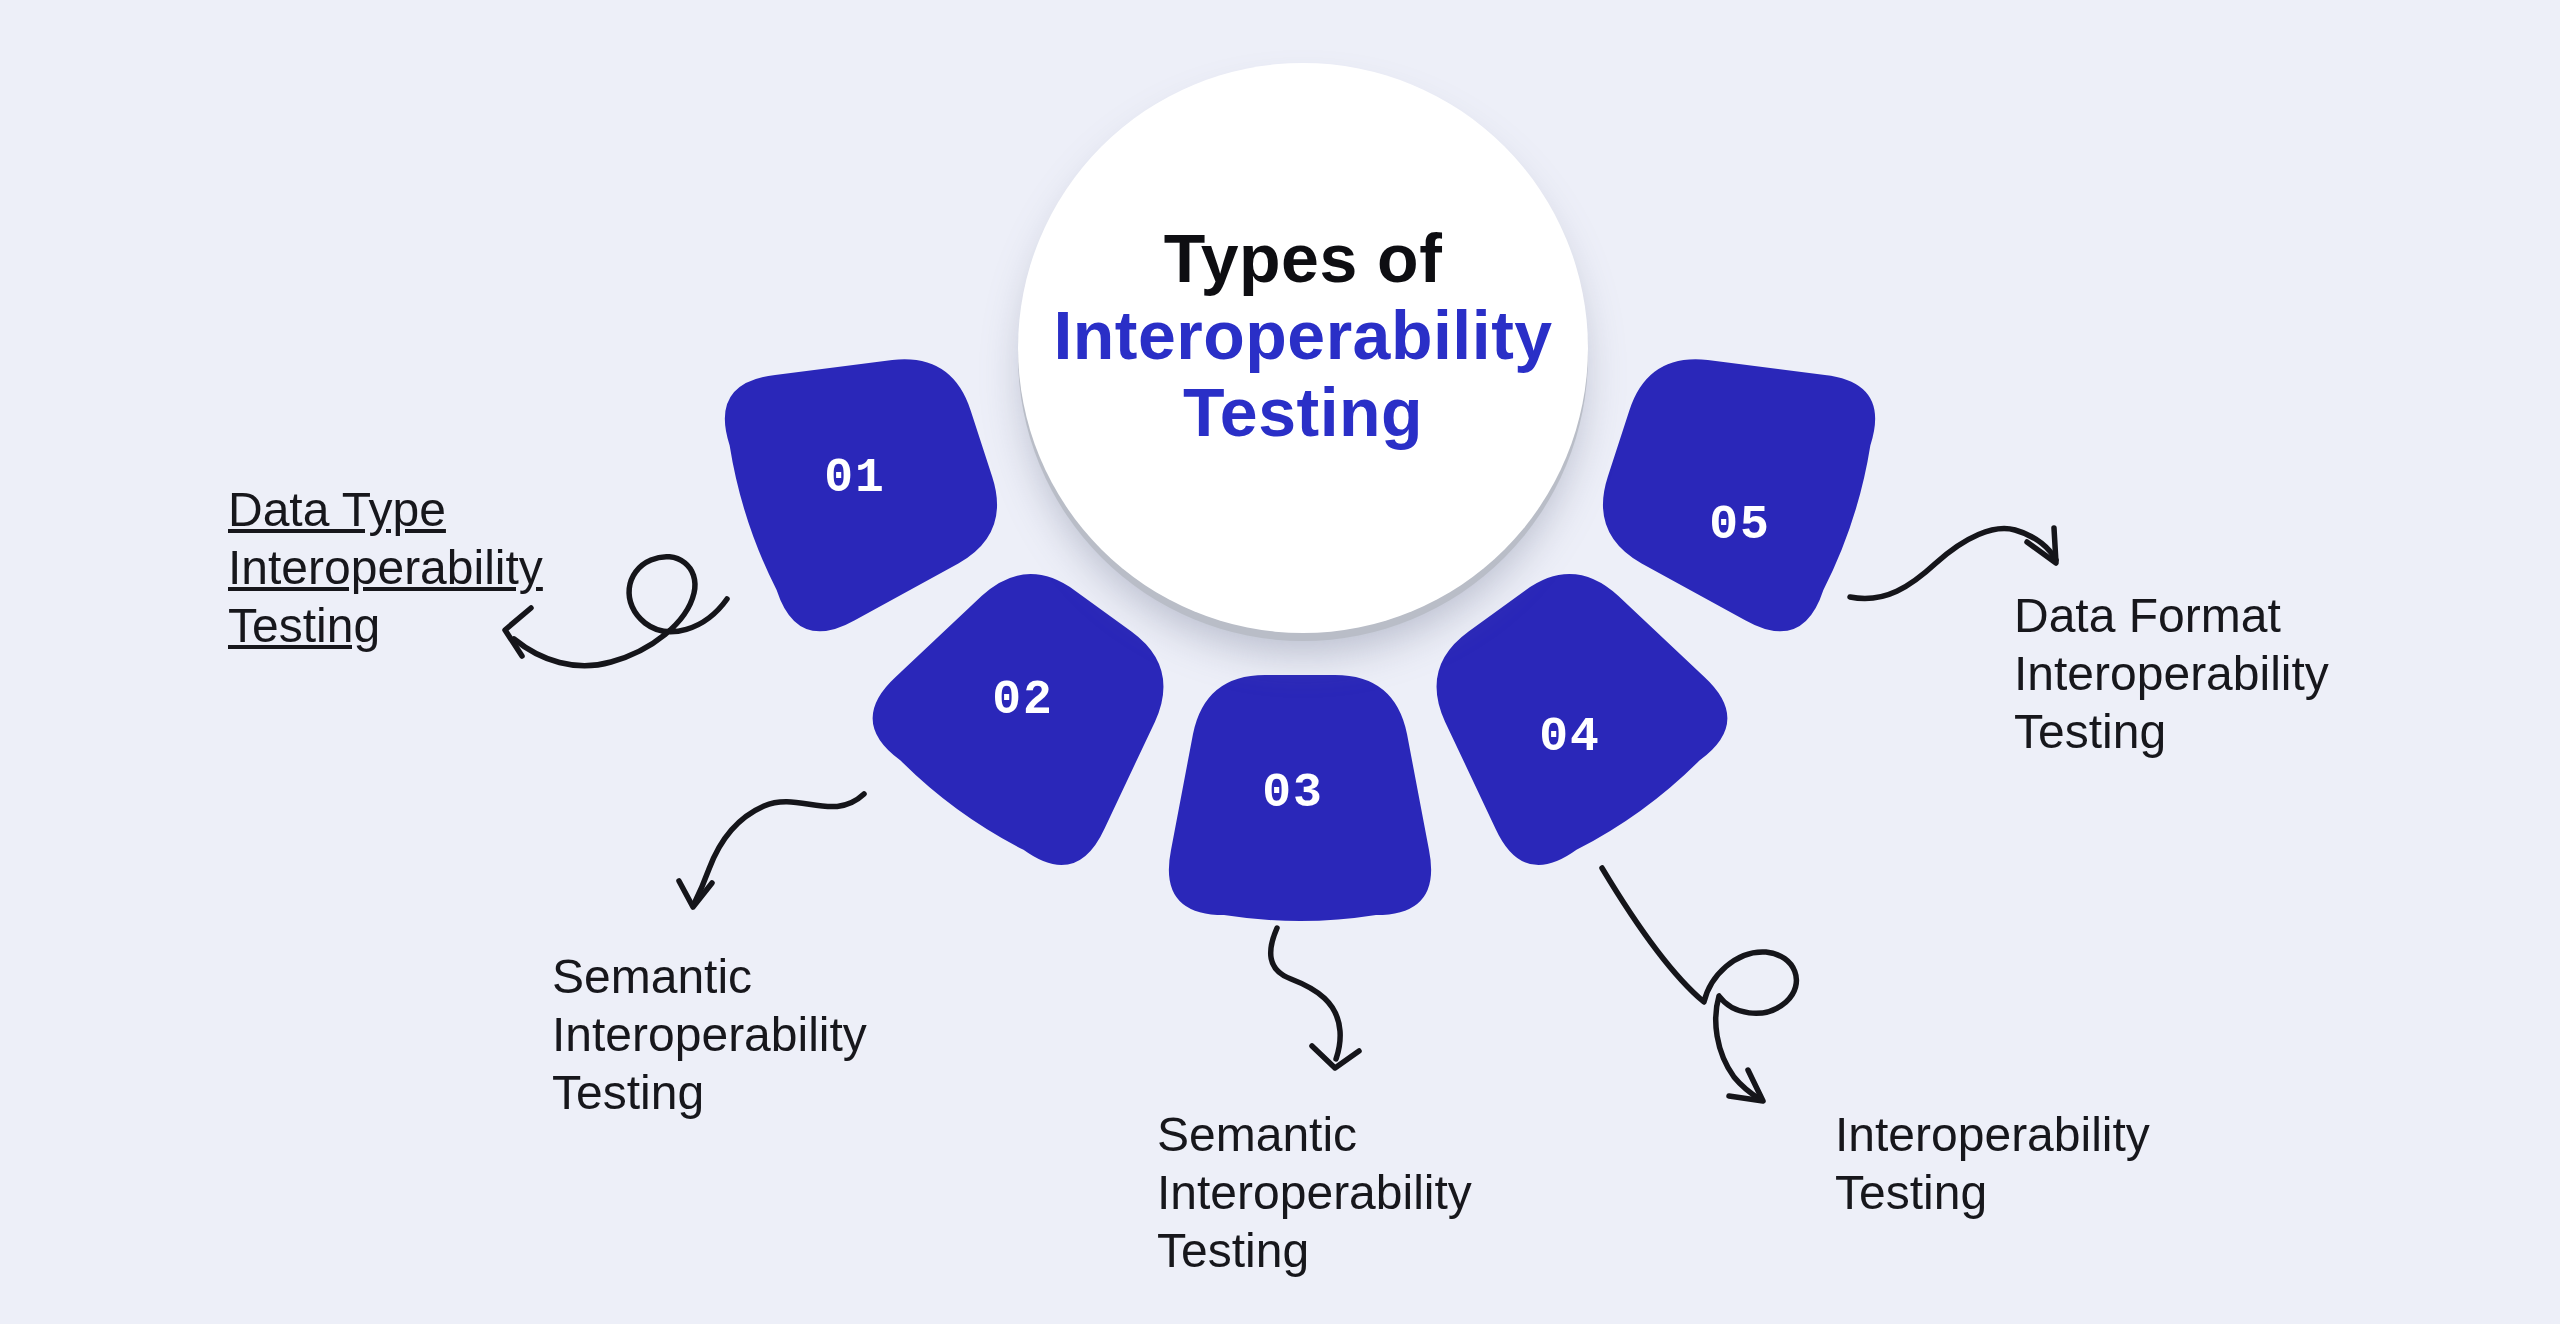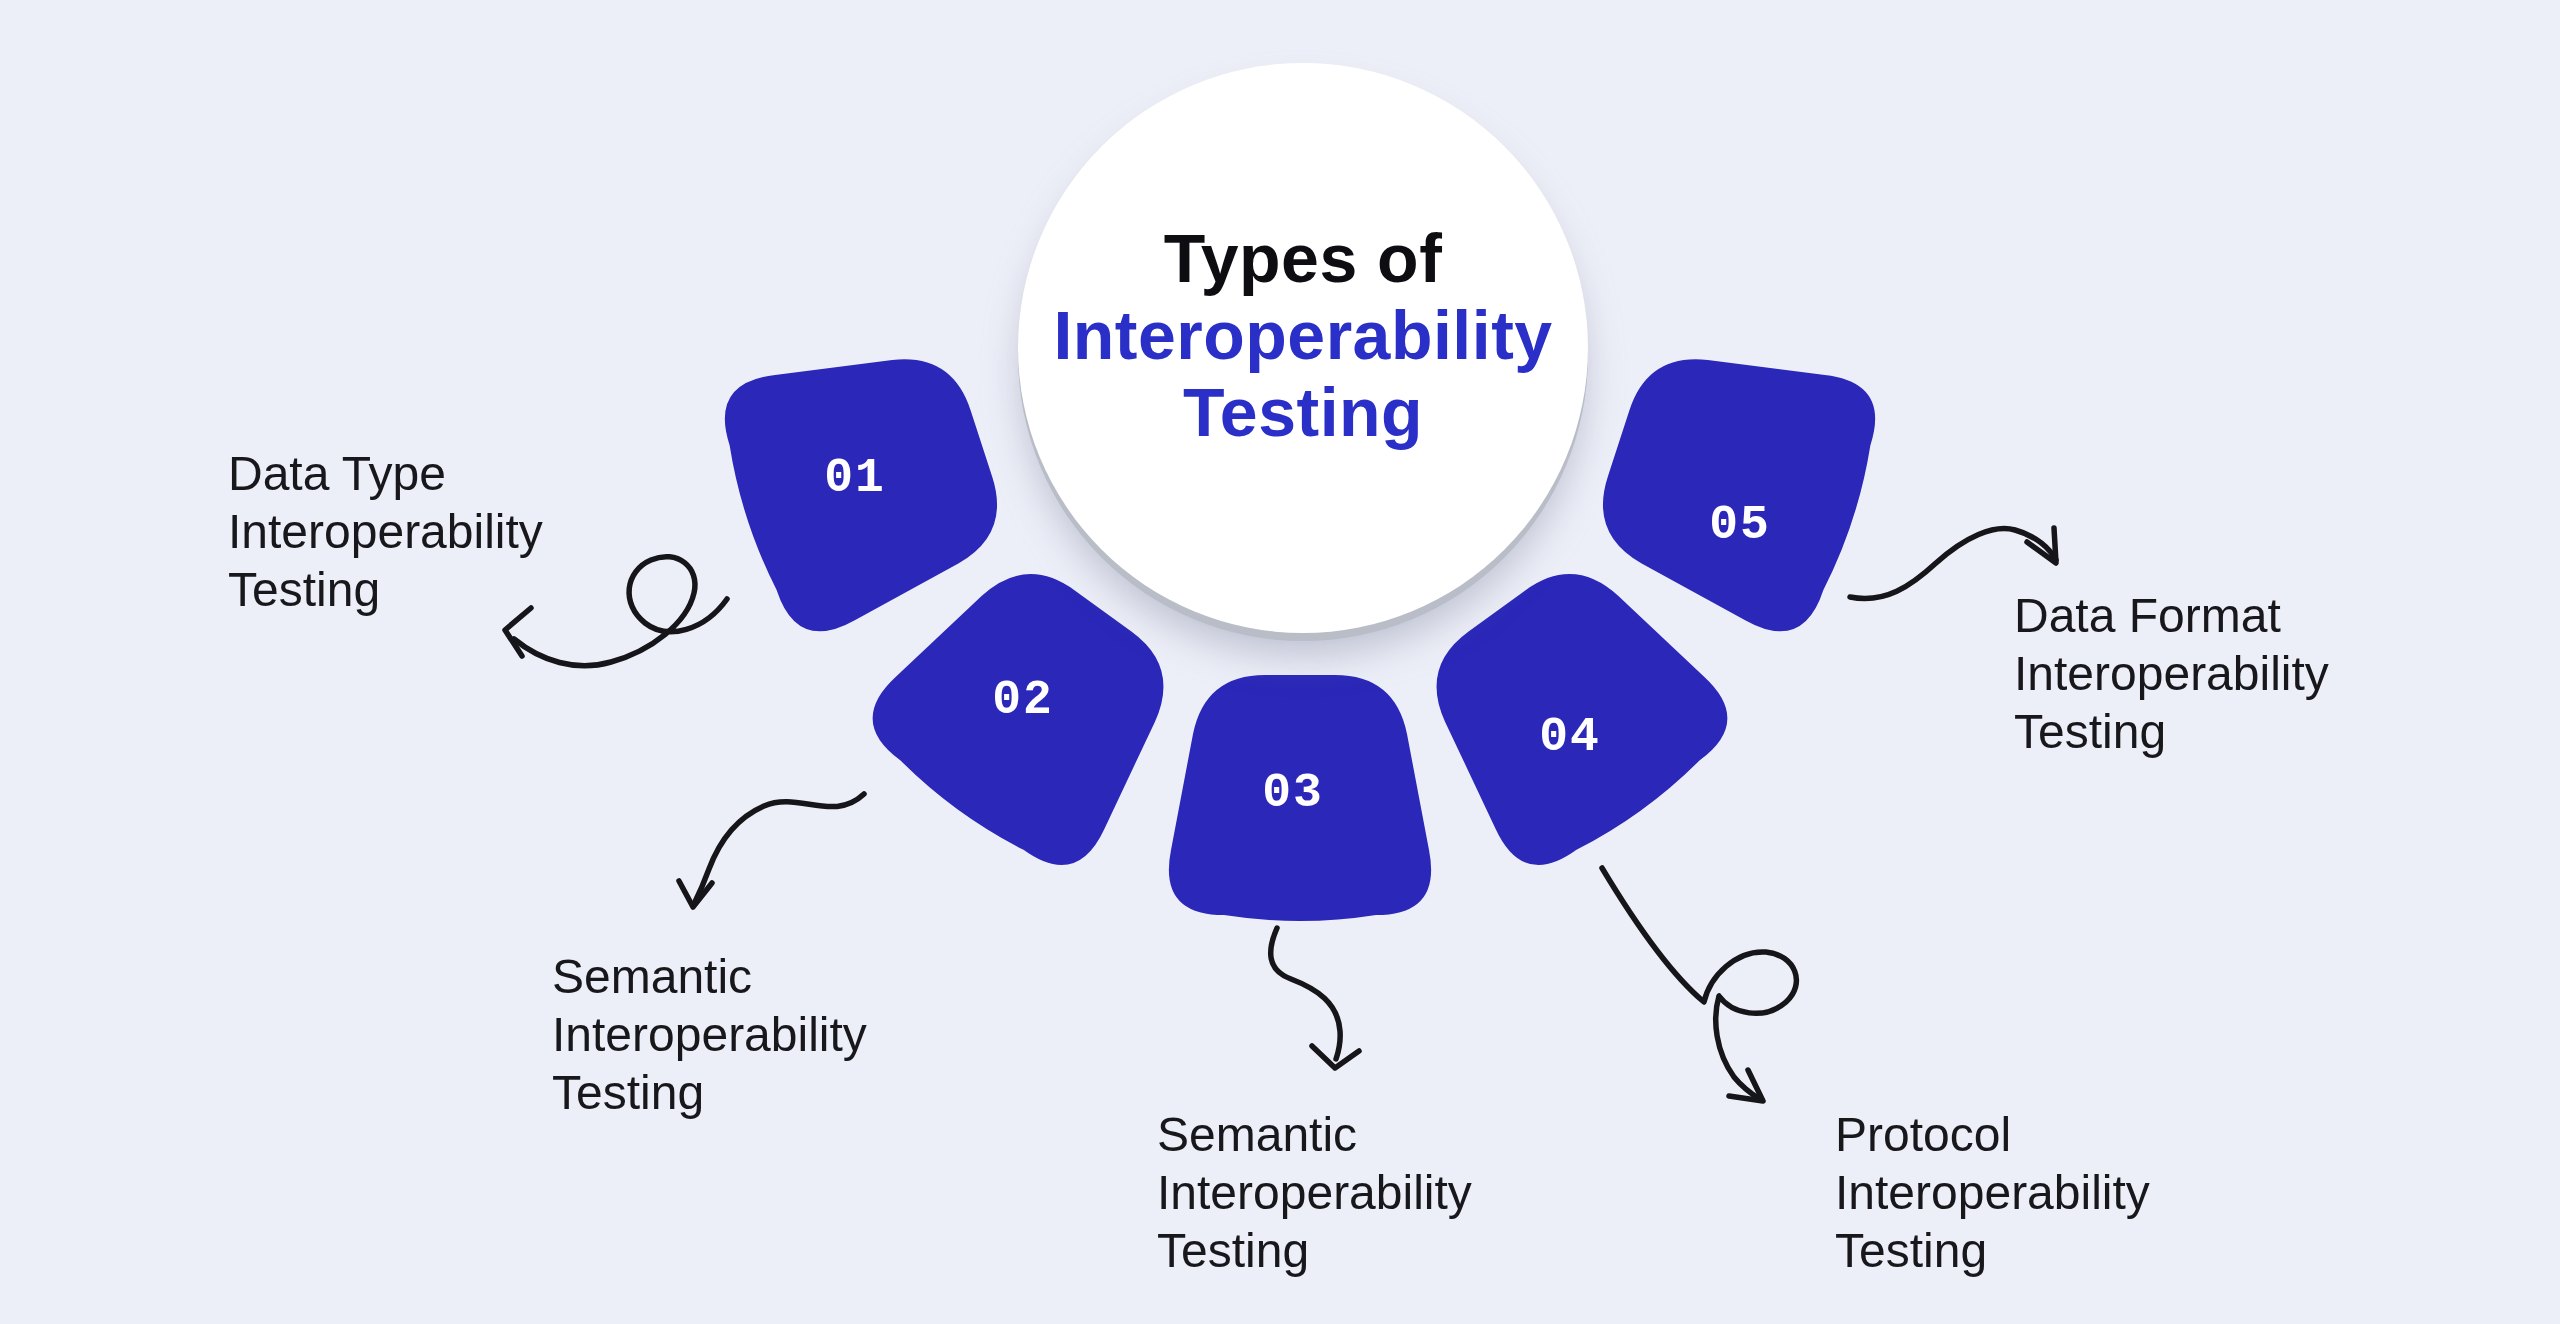--- a/index.html
+++ b/index.html
@@ -38,21 +38,21 @@
     z-index:4;white-space:nowrap;font-family:Liberation Mono, monospace;
   }
   #num-01{left:855px;top:478px;}
   #num-02{left:1023px;top:700px;}
   #num-03{left:1293px;top:793px;}
   #num-04{left:1570px;top:737px;}
   #num-05{left:1740px;top:478px;margin-top:47px;}
 
   
   .step-label{position:absolute;color:var(--label-text);font-size:48px;line-height:58px;font-weight:400;z-index:2;}
-  #label-data-type{left:228px;top:445px;}
+  #label-data-type{left:228px;top:481px;text-decoration:underline;}
   #label-semantic{left:552px;top:948px;}
   #label-physical{left:1157px;top:1106px;}
   #label-protocol{left:1835px;top:1106px;}
   #label-data-format{left:2014px;top:587px;}
 
   svg .petal{fill:var(--petal);}
   svg .squiggle{stroke:var(--arrow);stroke-width:5.5;fill:none;stroke-linecap:round;stroke-linejoin:round;}
 </style>
 </head>
 <body>
@@ -122,21 +122,20 @@
     <div>Testing</div>
   </div>
 
   <div class="step-label" id="label-physical">
     <div>Semantic</div>
     <div>Interoperability</div>
     <div>Testing</div>
   </div>
 
   <div class="step-label" id="label-protocol">
-    <div>Protocol</div>
     <div>Interoperability</div>
     <div>Testing</div>
   </div>
 
   <div class="step-label" id="label-data-format">
     <div>Data Format</div>
     <div>Interoperability</div>
     <div>Testing</div>
   </div>
 

